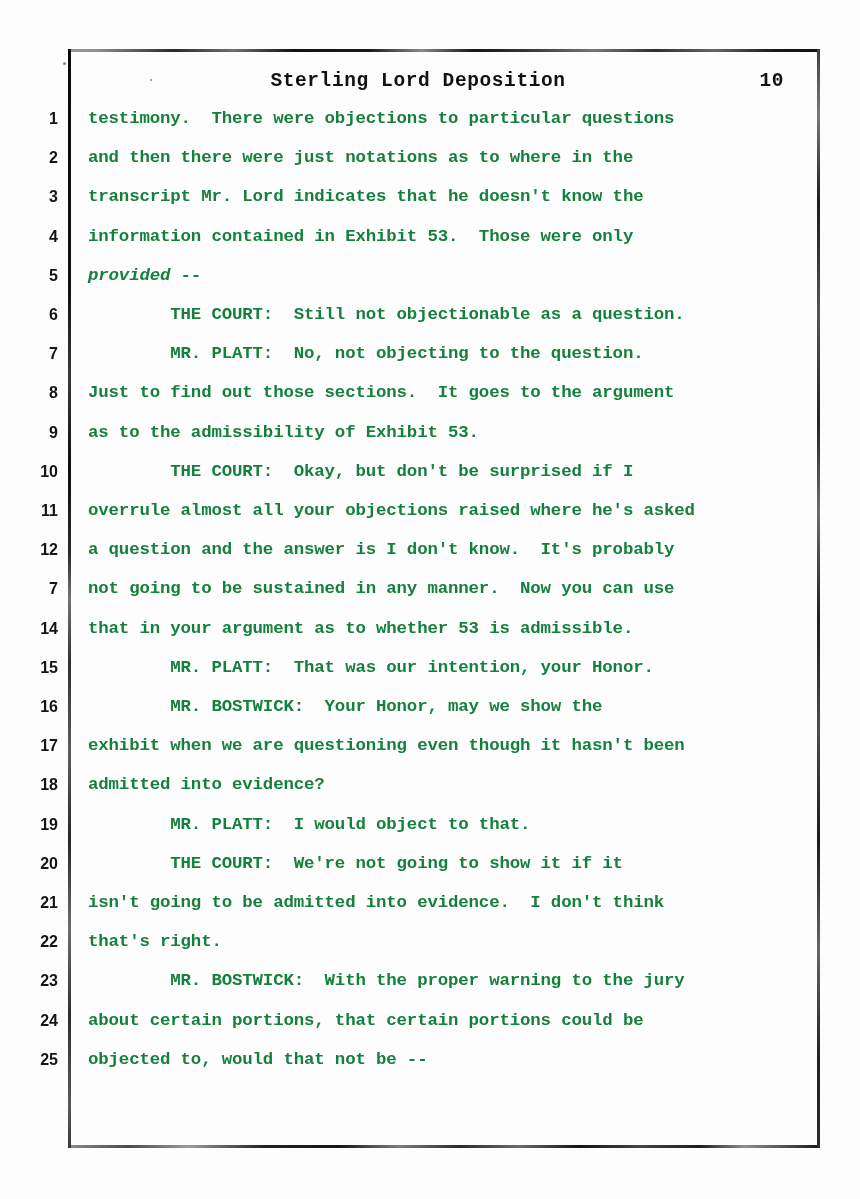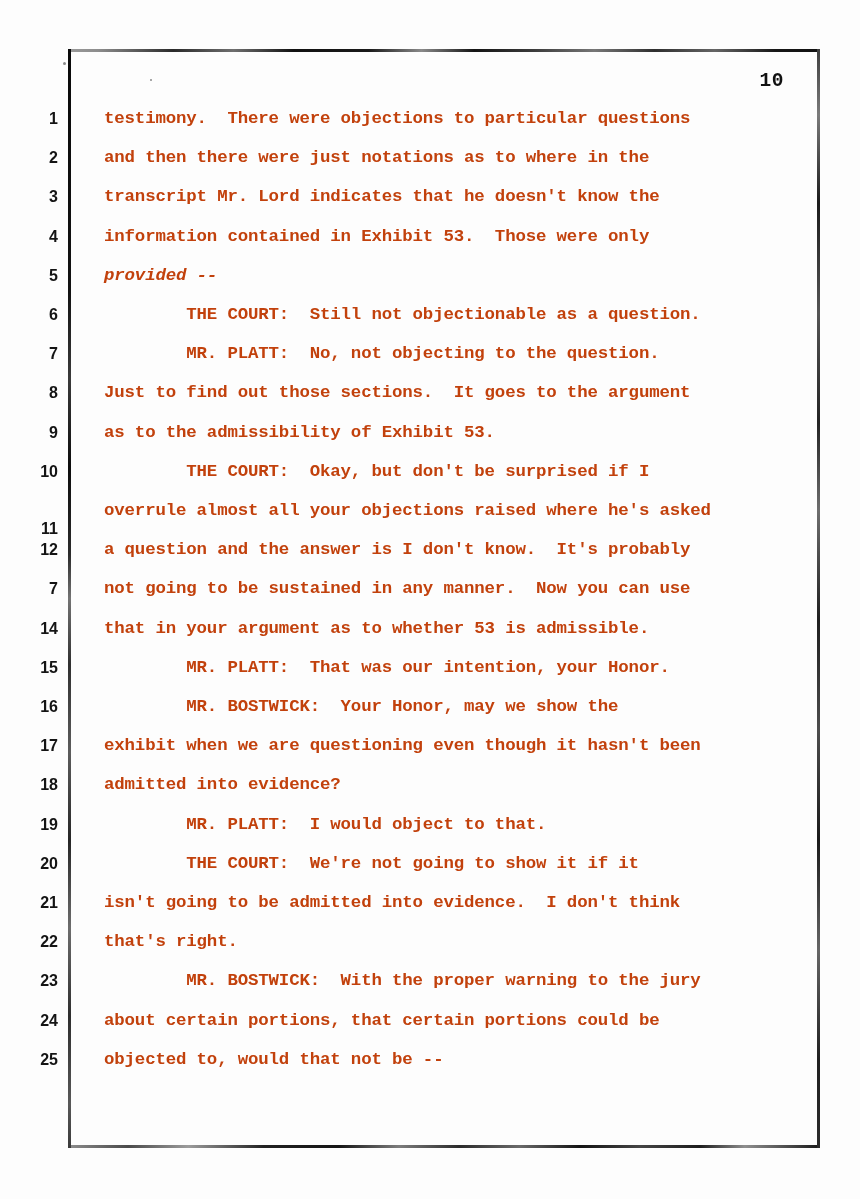--- a/index.html
+++ b/index.html
@@ -120,25 +120,25 @@
 
   
   #transcript-body {
     position: absolute;
     left: 88px;
     top: 108px;
     width: 740px;
   }
   .transcript-line {
     position: absolute;
-    left: 16px;
+    left: 0;
     white-space: pre;
     font-size: 17.4px;
     line-height: 21px;
-    color: #c2410c;
+    color: #15803d;
     font-weight: 700;
     letter-spacing: -0.15px;
     font-family: "Liberation Mono", "DejaVu Sans Mono", monospace;
   }
 
   
   .speck {
     position: absolute;
     background: #8a8a8a;
     border-radius: 50%;
@@ -153,35 +153,36 @@
   <div class="speck" style="left:150px; top:79px; width:2px; height:2px;"></div>
 
   <div id="doc-frame">
     <div class="rule rule-top"></div>
     <div class="rule rule-bottom"></div>
     <div class="rule rule-left"></div>
     <div class="rule rule-right"></div>
   </div>
 
   <div id="doc-header">
+    <div id="header-title">Sterling Lord Deposition</div>
     <div id="header-page-number">10</div>
   </div>
 
   <div id="line-number-gutter">
       <div class="line-number" style="top: 2px;">1</div>
       <div class="line-number" style="top: 41.2px;">2</div>
       <div class="line-number" style="top: 80.4px;">3</div>
       <div class="line-number" style="top: 119.6px;">4</div>
       <div class="line-number" style="top: 158.8px;">5</div>
       <div class="line-number" style="top: 198px;">6</div>
       <div class="line-number" style="top: 237.2px;">7</div>
       <div class="line-number" style="top: 276.4px;">8</div>
       <div class="line-number" style="top: 315.6px;">9</div>
       <div class="line-number" style="top: 354.8px;">10</div>
-      <div class="line-number" style="top: 412px;">11</div>
+      <div class="line-number" style="top: 394px;">11</div>
       <div class="line-number" style="top: 433.2px;">12</div>
       <div class="line-number" style="top: 472.4px;">7</div>
       <div class="line-number" style="top: 511.6px; margin-left: 14px;">14</div>
       <div class="line-number" style="top: 550.8px;">15</div>
       <div class="line-number" style="top: 590px; padding-left: 20px;">16</div>
       <div class="line-number" style="top: 629.2px;">17</div>
       <div class="line-number" style="top: 668.4px;">18</div>
       <div class="line-number" style="top: 707.6px;">19</div>
       <div class="line-number" style="top: 746.8px;">20</div>
       <div class="line-number" style="top: 786px;">21</div>

